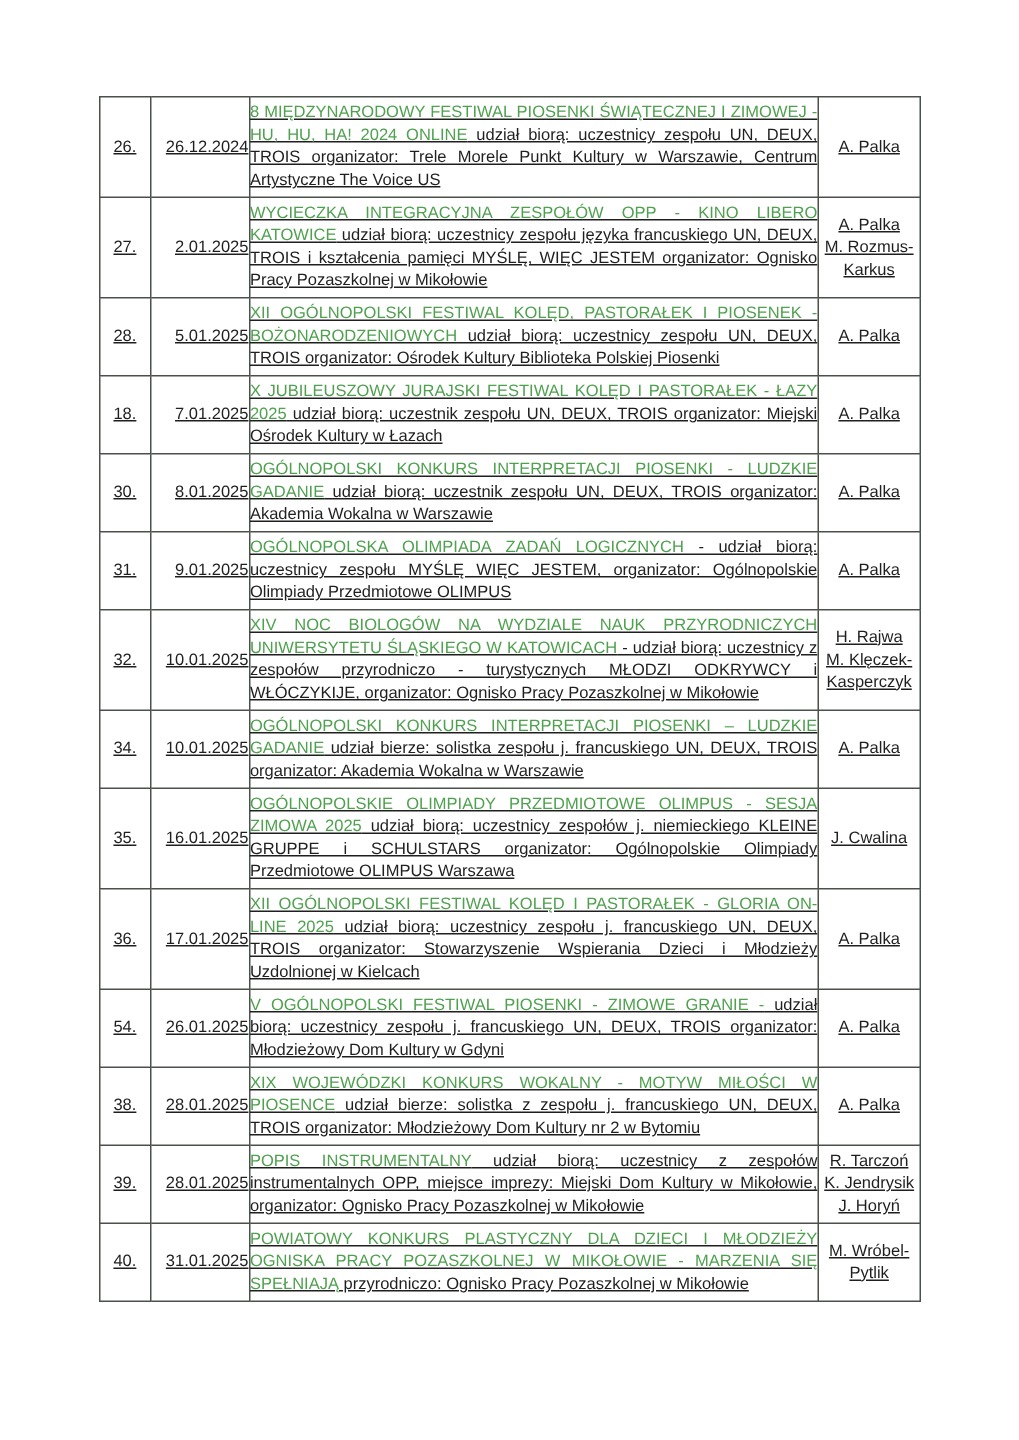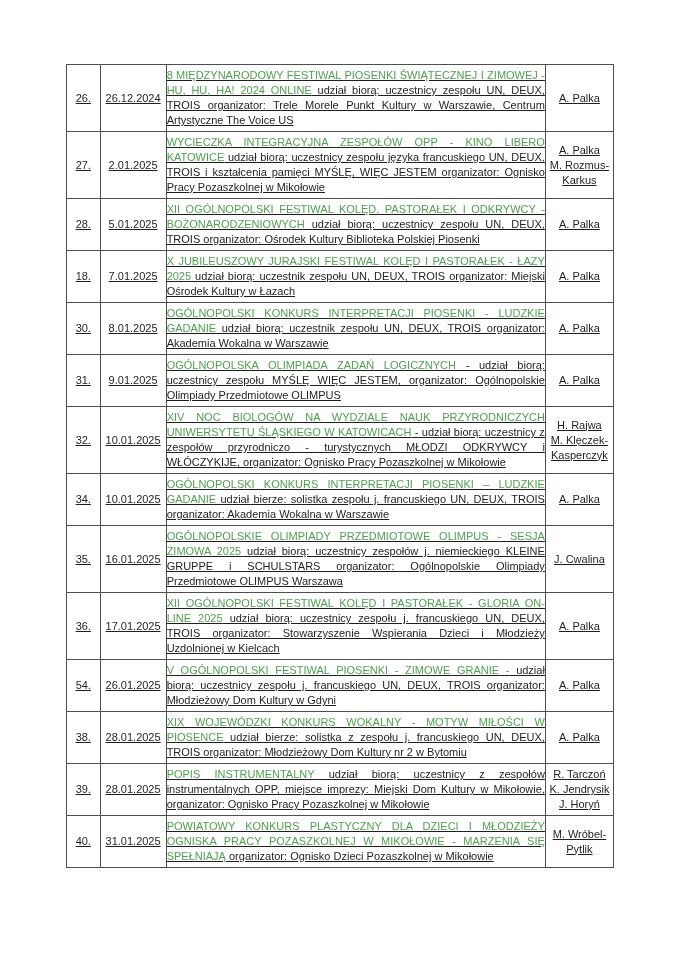--- a/index.html
+++ b/index.html
@@ -33,21 +33,21 @@
     vertical-align: middle;
     padding: 3px 0;
     text-decoration: underline;
   }
   td.c-no {
     width: 32px;
     text-align: center;
   }
   td.c-date {
     width: 64px;
-    text-align: center;
+    text-align: right;
     white-space: nowrap;
   }
   td.c-desc {
     width: 372px;
     text-align: justify;
     padding: 3px 7px;
   }
   td.c-names {
     width: 66px;
     text-align: center;
@@ -78,21 +78,21 @@
     <td class="c-no">27.</td>
     <td class="c-date">2.01.2025</td>
     <td class="c-desc"><span class="event-title">WYCIECZKA INTEGRACYJNA ZESPOŁÓW OPP - KINO LIBERO KATOWICE</span><span class="event-desc"> udział biorą: uczestnicy zespołu języka francuskiego UN, DEUX, TROIS i kształcenia pamięci MYŚLĘ, WIĘC JESTEM organizator: Ognisko Pracy Pozaszkolnej w Mikołowie</span></td>
     <td class="c-names">A. Palka
 M. Rozmus-Karkus</td>
   </tr>
 
   <tr>
     <td class="c-no">28.</td>
     <td class="c-date">5.01.2025</td>
-    <td class="c-desc"><span class="event-title">XII OGÓLNOPOLSKI FESTIWAL KOLĘD, PASTORAŁEK I ODKRYWCY - BOŻONARODZENIOWYCH</span><span class="event-desc"> udział biorą: uczestnicy zespołu UN, DEUX, TROIS organizator: Ośrodek Kultury Biblioteka Polskiej Piosenki</span></td>
+    <td class="c-desc"><span class="event-title">XII OGÓLNOPOLSKI FESTIWAL KOLĘD, PASTORAŁEK I PIOSENEK - BOŻONARODZENIOWYCH</span><span class="event-desc"> udział biorą: uczestnicy zespołu UN, DEUX, TROIS organizator: Ośrodek Kultury Biblioteka Polskiej Piosenki</span></td>
     <td class="c-names">A. Palka</td>
   </tr>
 
   <tr>
     <td class="c-no">18.</td>
     <td class="c-date">7.01.2025</td>
     <td class="c-desc"><span class="event-title">X JUBILEUSZOWY JURAJSKI FESTIWAL KOLĘD I PASTORAŁEK - ŁAZY 2025</span><span class="event-desc"> udział biorą: uczestnik zespołu UN, DEUX, TROIS organizator: Miejski Ośrodek Kultury w Łazach</span></td>
     <td class="c-names">A. Palka</td>
   </tr>
 
@@ -159,18 +159,18 @@
     <td class="c-date">28.01.2025</td>
     <td class="c-desc"><span class="event-title">POPIS INSTRUMENTALNY</span><span class="event-desc"> udział biorą: uczestnicy z zespołów instrumentalnych OPP, miejsce imprezy: Miejski Dom Kultury w Mikołowie, organizator: Ognisko Pracy Pozaszkolnej w Mikołowie</span></td>
     <td class="c-names">R. Tarczoń
 K. Jendrysik
 J. Horyń</td>
   </tr>
 
   <tr>
     <td class="c-no">40.</td>
     <td class="c-date">31.01.2025</td>
-    <td class="c-desc"><span class="event-title">POWIATOWY KONKURS PLASTYCZNY DLA DZIECI I MŁODZIEŻY OGNISKA PRACY POZASZKOLNEJ W MIKOŁOWIE - MARZENIA SIĘ SPEŁNIAJĄ</span><span class="event-desc"> organizator: Ognisko Dzieci Pozaszkolnej w Mikołowie</span></td>
+    <td class="c-desc"><span class="event-title">POWIATOWY KONKURS PLASTYCZNY DLA DZIECI I MŁODZIEŻY OGNISKA PRACY POZASZKOLNEJ W MIKOŁOWIE - MARZENIA SIĘ SPEŁNIAJĄ</span><span class="event-desc"> przyrodniczo: Ognisko Pracy Pozaszkolnej w Mikołowie</span></td>
     <td class="c-names">M. Wróbel-Pytlik</td>
   </tr>
 </tbody>
   </table>
 </div>
 
 </body></html>

